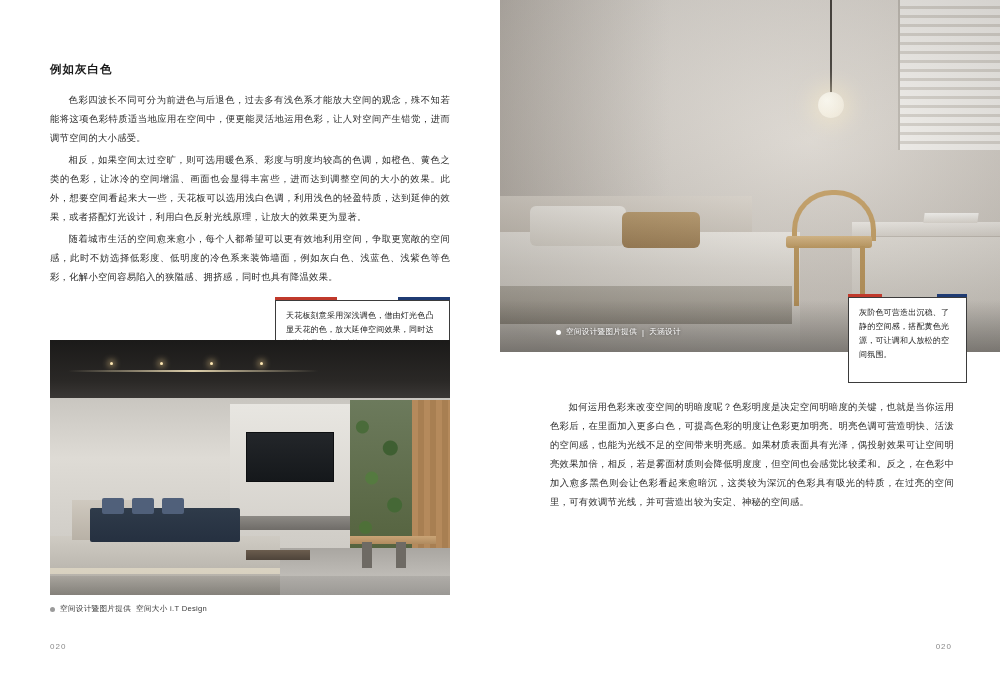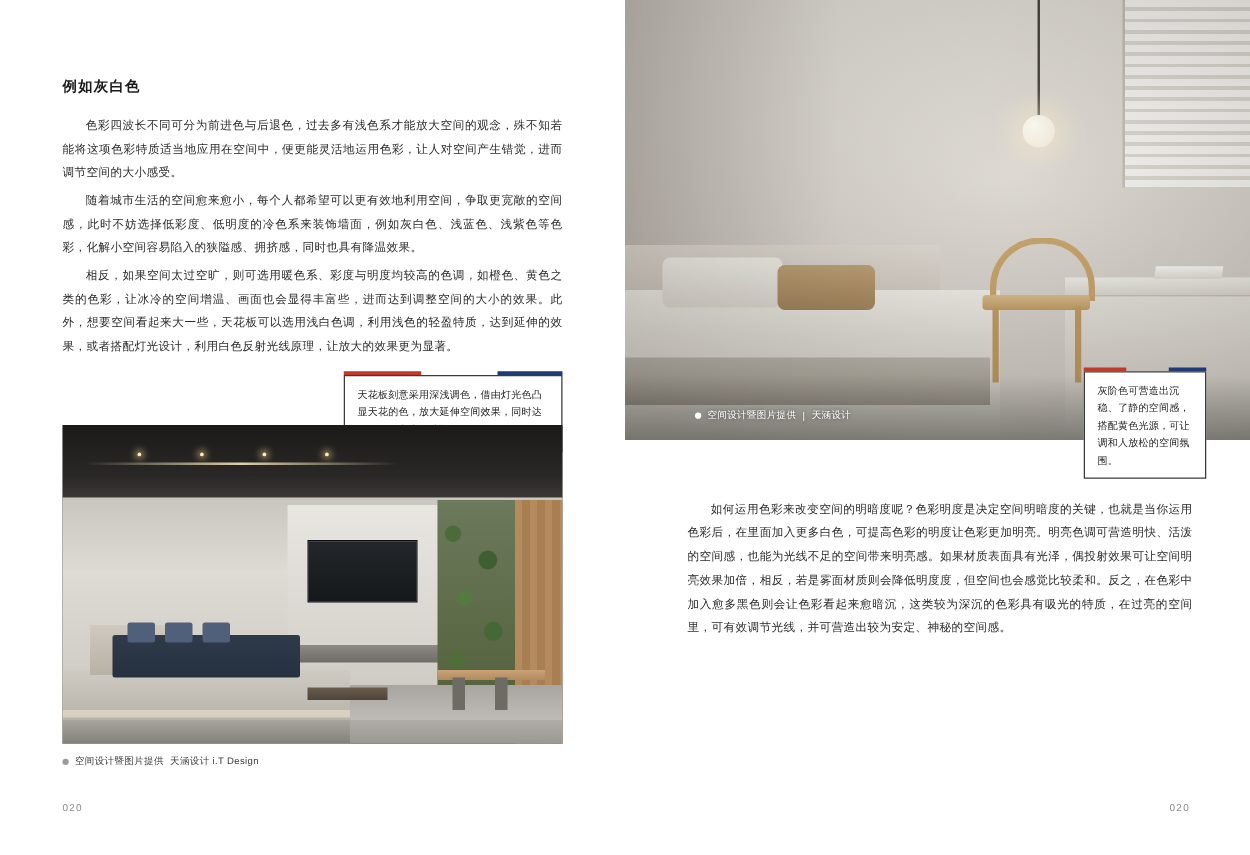--- a/index.html
+++ b/index.html
@@ -134,23 +134,22 @@
     letter-spacing: .3px;
     display: flex;
     align-items: center;
     gap: 5px;
     text-shadow: 0 0 3px rgba(0,0,0,.55);
   }
   .photo-caption-overlay .dot { background: #ffffff; }
   .callout-right {
     left: 348px;
     top: 297px;
-    width: 98px;
+    width: 119px;
     height: 86px;
-    margin-left: 19px;
   }
   .rp-content {
     position: absolute;
     left: 50px;
     top: 398px;
     width: 404px;
   }
 
   
   .ph { position: absolute; }
@@ -328,22 +327,22 @@
 </head>
 <body>
 
 <div class="spread">
 
   <div class="page page-left">
 
     <div class="lp-content">
       <div class="section-title">例如灰白色</div>
       <p class="body-p">色彩四波长不同可分为前进色与后退色，过去多有浅色系才能放大空间的观念，殊不知若能将这项色彩特质适当地应用在空间中，便更能灵活地运用色彩，让人对空间产生错觉，进而调节空间的大小感受。</p>
+      <p class="body-p">相反，如果空间太过空旷，则可选用暖色系、彩度与明度均较高的色调，如橙色、黄色之类的色彩，让冰冷的空间增温、画面也会显得丰富些，进而达到调整空间的大小的效果。此外，想要空间看起来大一些，天花板可以选用浅白色调，利用浅色的轻盈特质，达到延伸的效果，或者搭配灯光设计，利用白色反射光线原理，让放大的效果更为显著。</p>
       <p class="body-p">随着城市生活的空间愈来愈小，每个人都希望可以更有效地利用空间，争取更宽敞的空间感，此时不妨选择低彩度、低明度的冷色系来装饰墙面，例如灰白色、浅蓝色、浅紫色等色彩，化解小空间容易陷入的狭隘感、拥挤感，同时也具有降温效果。</p>
-      <p class="body-p">相反，如果空间太过空旷，则可选用暖色系、彩度与明度均较高的色调，如橙色、黄色之类的色彩，让冰冷的空间增温、画面也会显得丰富些，进而达到调整空间的大小的效果。此外，想要空间看起来大一些，天花板可以选用浅白色调，利用浅色的轻盈特质，达到延伸的效果，或者搭配灯光设计，利用白色反射光线原理，让放大的效果更为显著。</p>
     </div>
 
     <div class="callout callout-left">
       <div class="accent-bar accent-red" style="left:-1px; top:-4px; width:62px;"></div>
       <div class="accent-bar accent-navy" style="right:-1px; top:-4px; width:52px;"></div>
       <div class="callout-inner">天花板刻意采用深浅调色，借由灯光色凸显天花的色，放大延伸空间效果，同时达到隐性界定空间功能。</div>
     </div>
 
     <div class="left-photo">
       <div class="ph lr-ceiling"></div>
@@ -369,21 +368,21 @@
       <div class="ph lr-coffee"></div>
       <div class="ph lr-table"></div>
       <div class="ph lr-chair" style="left:312px;"></div>
       <div class="ph lr-chair" style="left:346px;"></div>
       <div class="ph lr-shadow"></div>
     </div>
 
     <div class="caption-row">
       <span class="dot"></span>
       <span>空间设计暨图片提供</span>
-      <span>天涵设计 i.T Design</span>
+      <span>空间大小 i.T Design</span>
     </div>
 
     <div class="folio folio-left">020</div>
   </div>
 
   <div class="page page-right">
 
     <div class="right-photo">
       <div class="ph bd-wall"></div>
       <div class="ph bd-wall-shade"></div>

